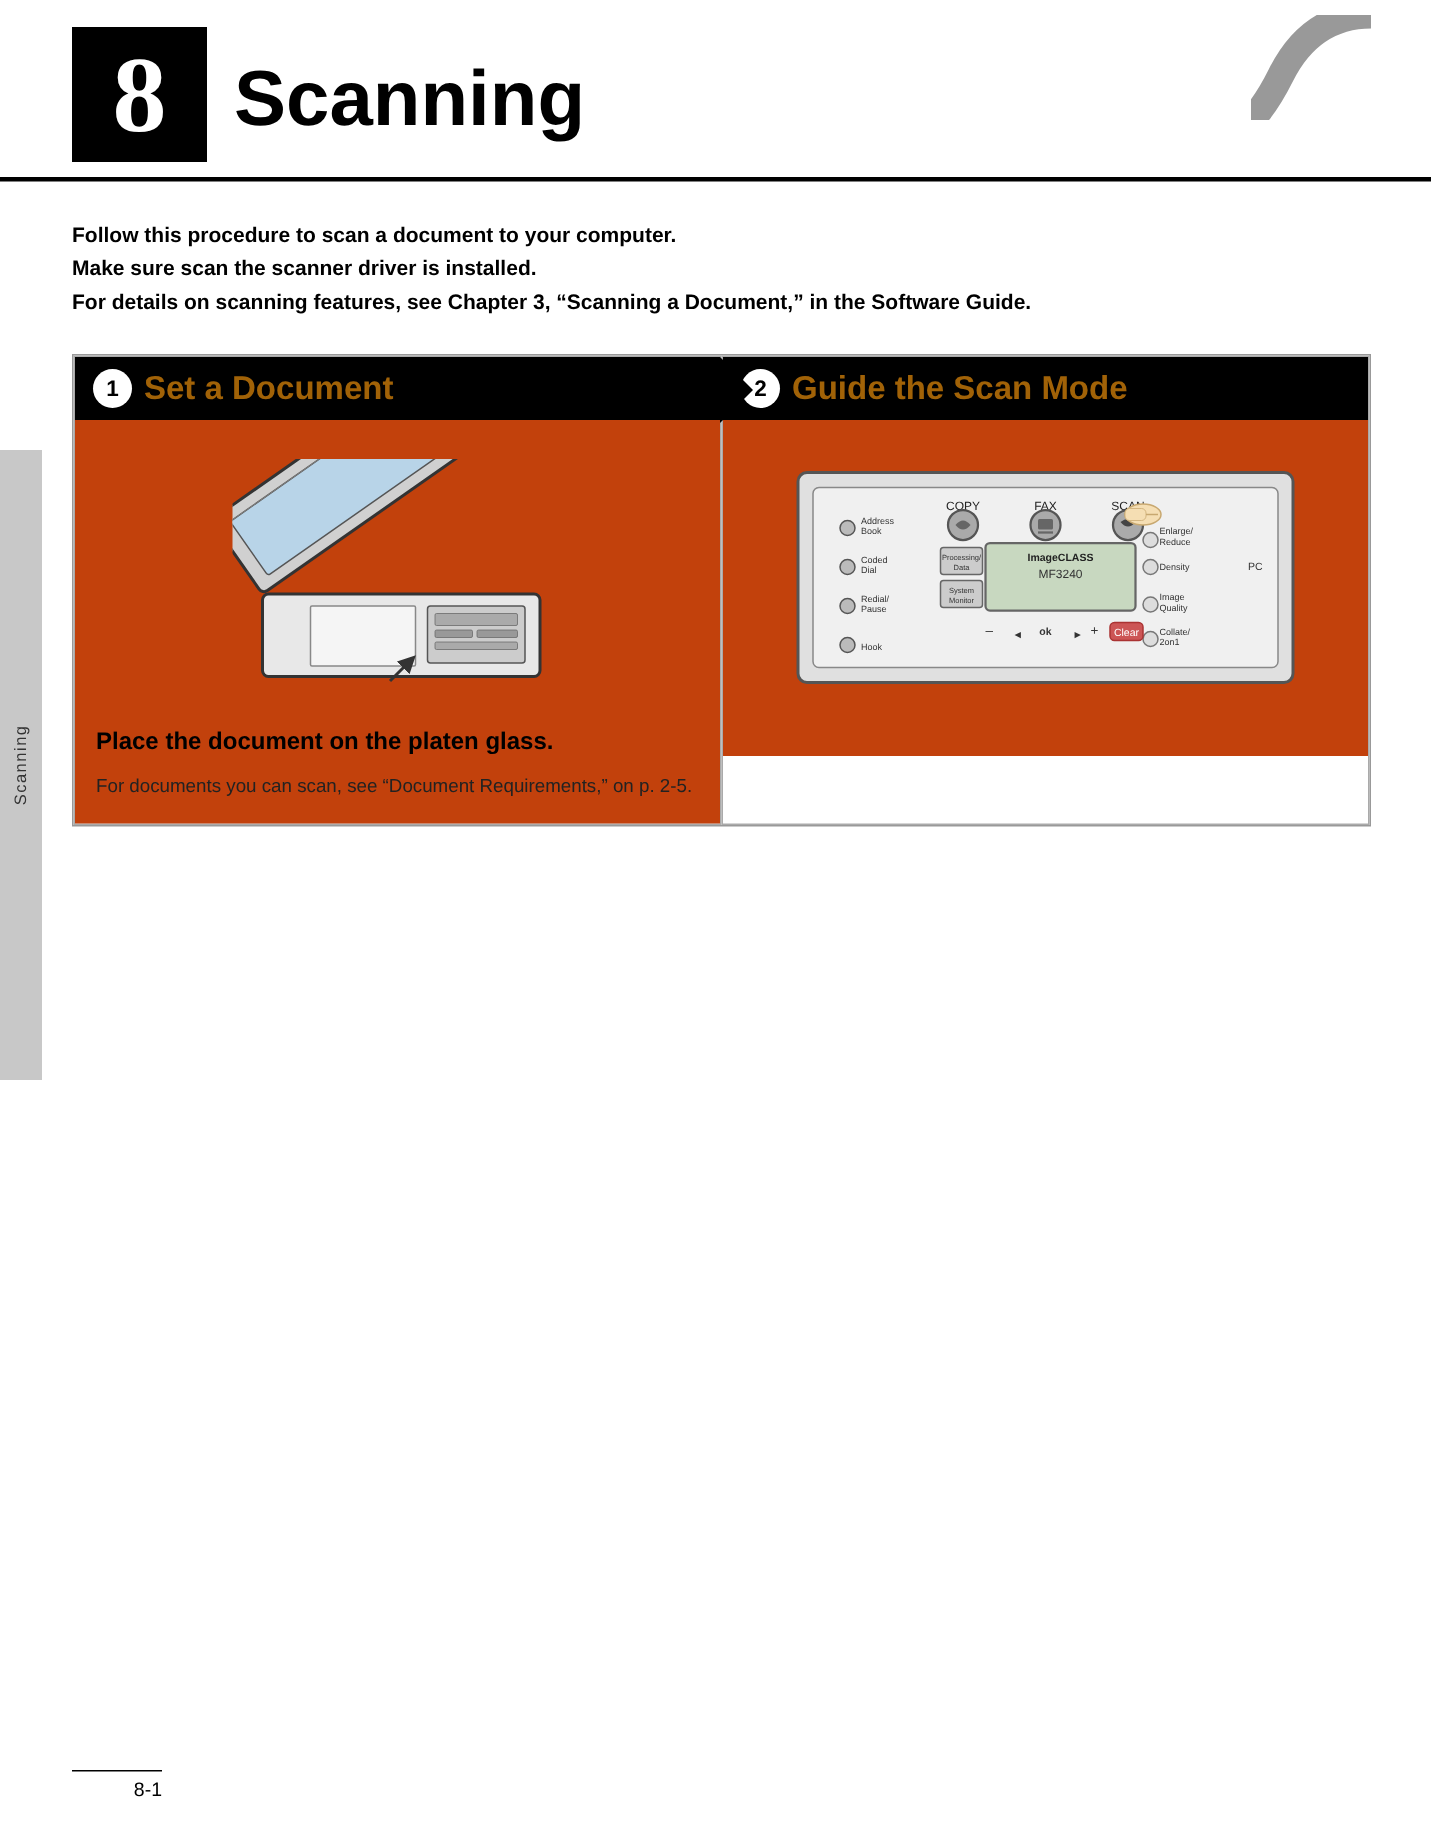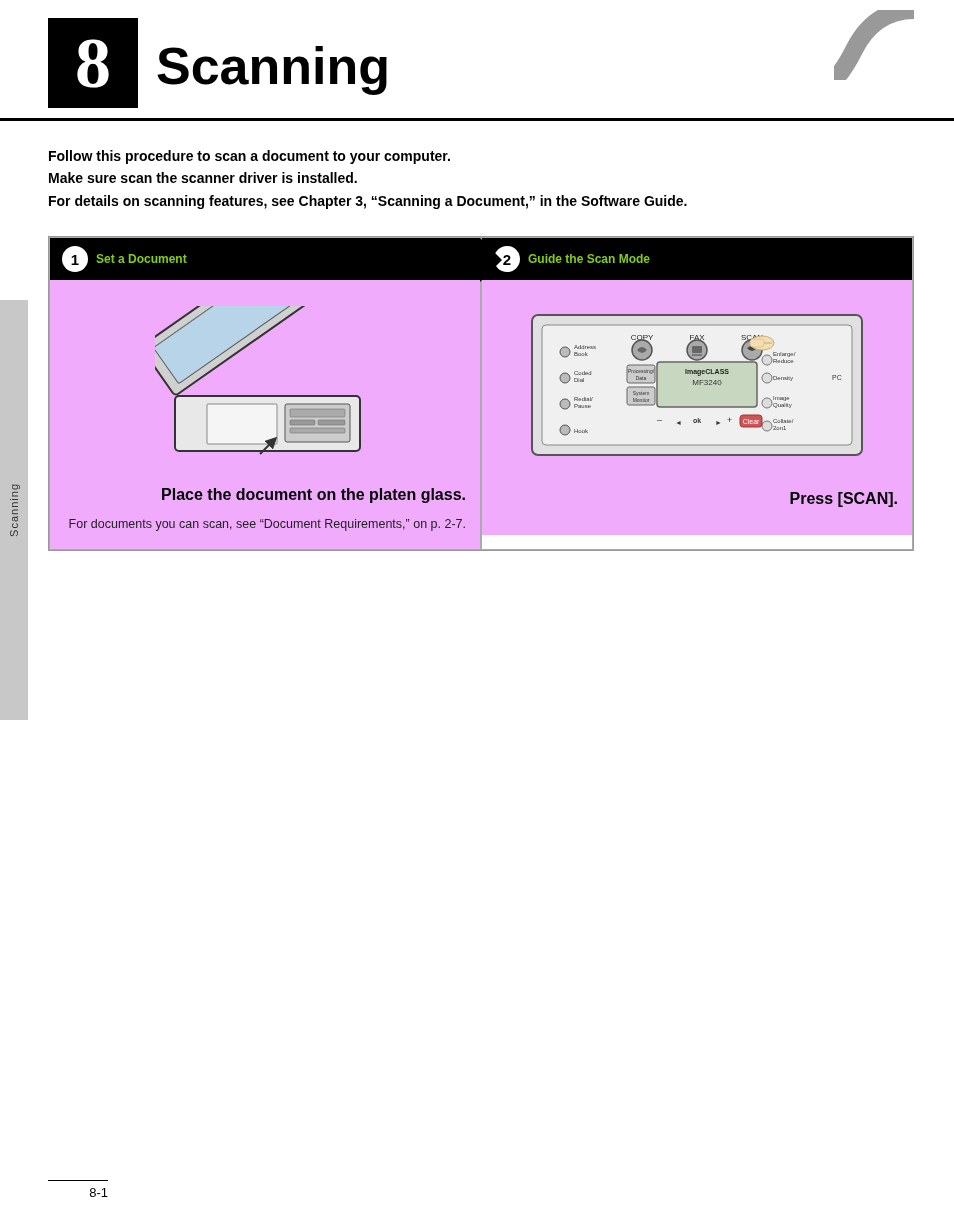--- a/index.html
+++ b/index.html
@@ -106,40 +106,39 @@
       font-size: 15px;
       width: 26px;
       height: 26px;
       border-radius: 50%;
       display: flex;
       align-items: center;
       justify-content: center;
       flex-shrink: 0;
     }
     .step-header-title {
-      font-size: 12px;
-      font-weight: bold;
-      color: #84cc16;
+      font-size: 22px;
+      font-weight: bold;
+      color: #a16207;
     }
     .step-arrow {
       position: absolute;
       right: -22px;
       top: 0;
       z-index: 10;
       width: 0;
       height: 0;
       border-top: 22px solid transparent;
       border-bottom: 22px solid transparent;
       border-left: 22px solid #000;
     }
 
     .step-body {
       padding: 16px 14px;
-      background: #f0abfc;
-      text-align: right;
+      background: #c2410c;
     }
 
     
     .scanner-image-container {
       display: flex;
       justify-content: center;
       margin: 10px 0 18px 0;
     }
     .scanner-svg-wrapper {
       width: 220px;
@@ -236,21 +235,21 @@
 
             <path d="M 105 148 L 118 135" stroke="#333" stroke-width="2" fill="none" marker-end="url(#arr)"></path>
             <defs>
               <marker id="arr" markerWidth="6" markerHeight="6" refX="3" refY="3" orient="auto">
                 <path d="M0,0 L6,3 L0,6 Z" fill="#333"></path>
               </marker>
             </defs>
           </svg>
         </div>
         <div class="step-main-text">Place the document on the platen glass.</div>
-        <div class="step-sub-text">For documents you can scan, see “Document Requirements,” on p. 2-7.</div>
+        <div class="step-sub-text">For documents you can scan, see “Document Requirements,” on p. 2-5.</div>
       </div>
     </div>
 
     <div class="step">
       <div class="step-header">
         <div class="step-number-circle">
           <span>2</span>
         </div>
         <span class="step-header-title">Guide the Scan Mode</span>
       </div>
@@ -330,21 +329,20 @@
             <text x="305" y="80" font-size="7" font-family="Arial" fill="#333">PC</text>
 
             <g transform="translate(215,35)">
 
               <ellipse cx="20" cy="8" rx="12" ry="7" fill="#f5deb3" stroke="#c8a870" stroke-width="1"></ellipse>
               <rect x="8" y="4" width="14" height="8" rx="3" fill="#f5deb3" stroke="#c8a870" stroke-width="0.5"></rect>
               <line x1="22" y1="8" x2="30" y2="8" stroke="#c8a870" stroke-width="1"></line>
             </g>
           </svg>
         </div>
-        <div class="step-main-text">Press [SCAN].</div>
       </div>
     </div>
 
   </div>
 </div>
 
 <div class="page-footer">
   <span>8-1</span>
 </div>
 

